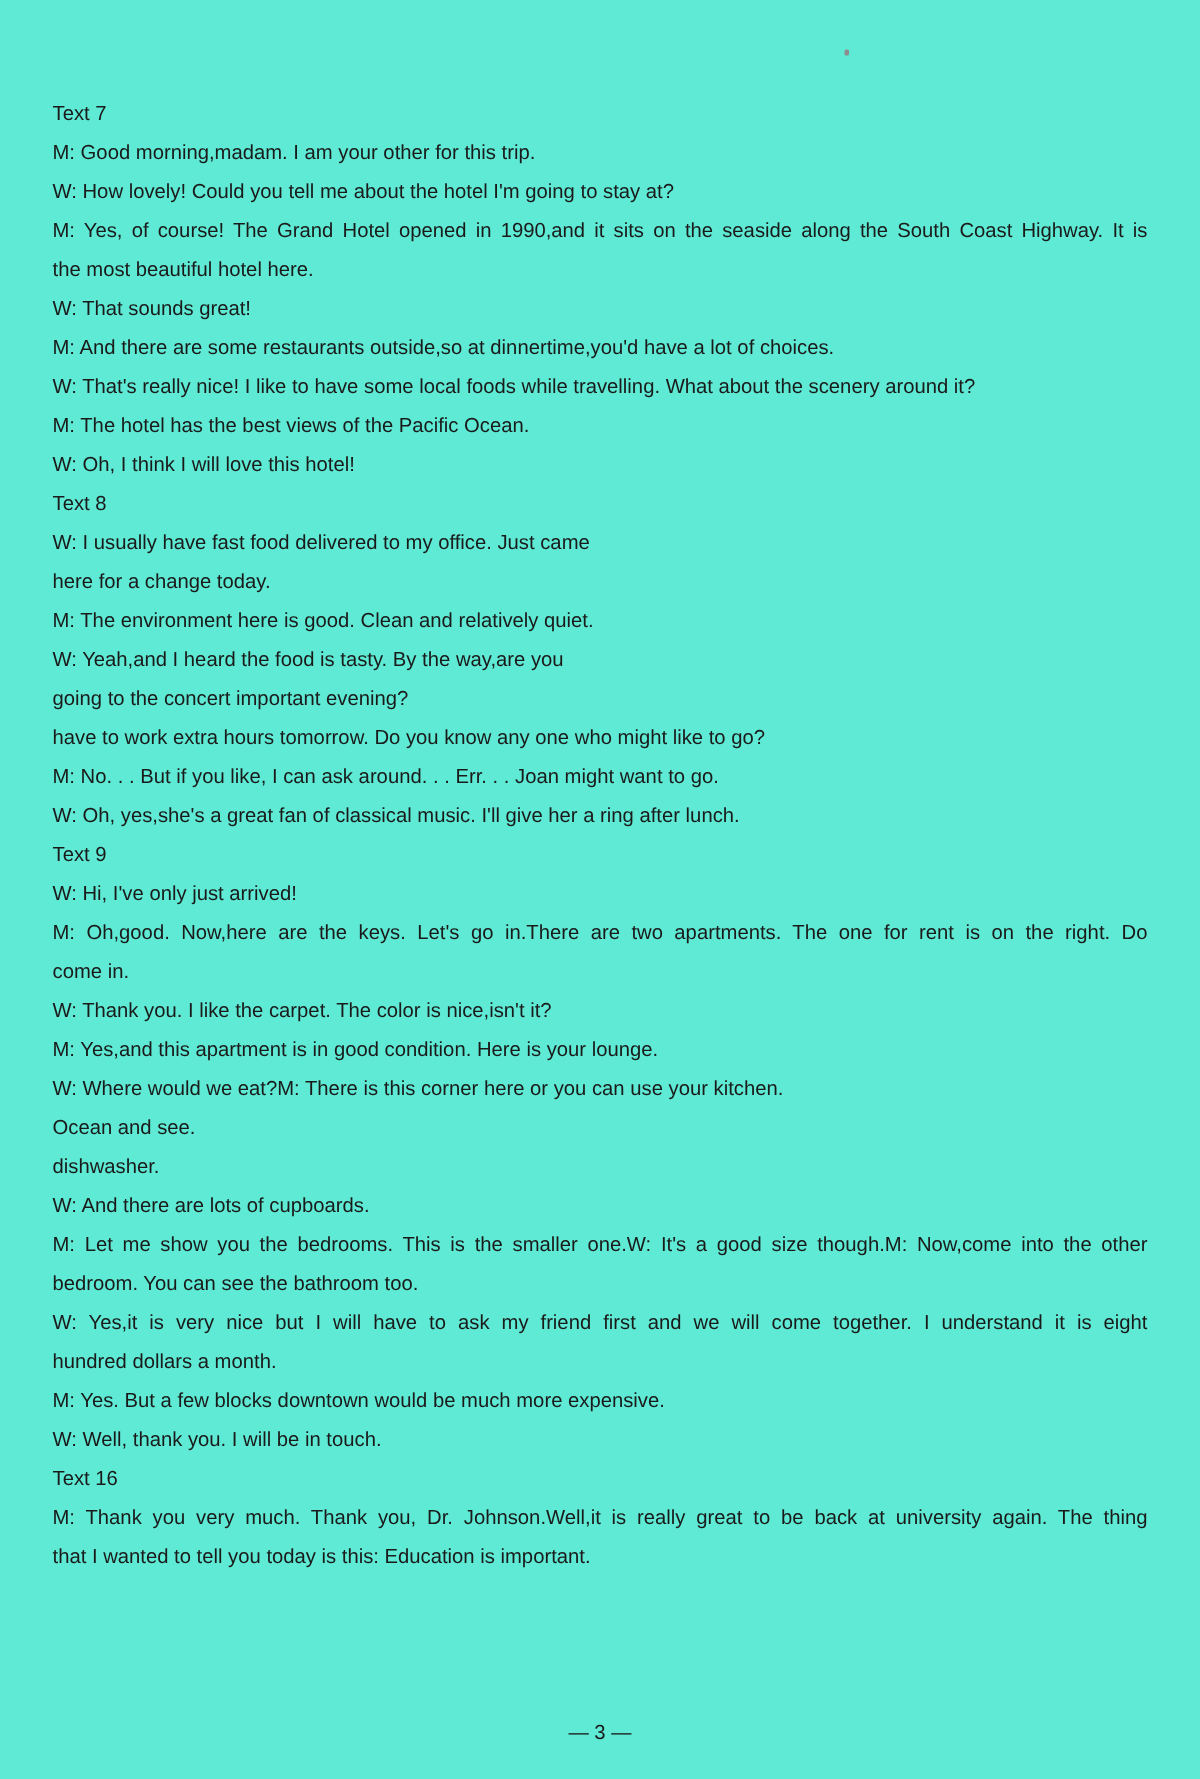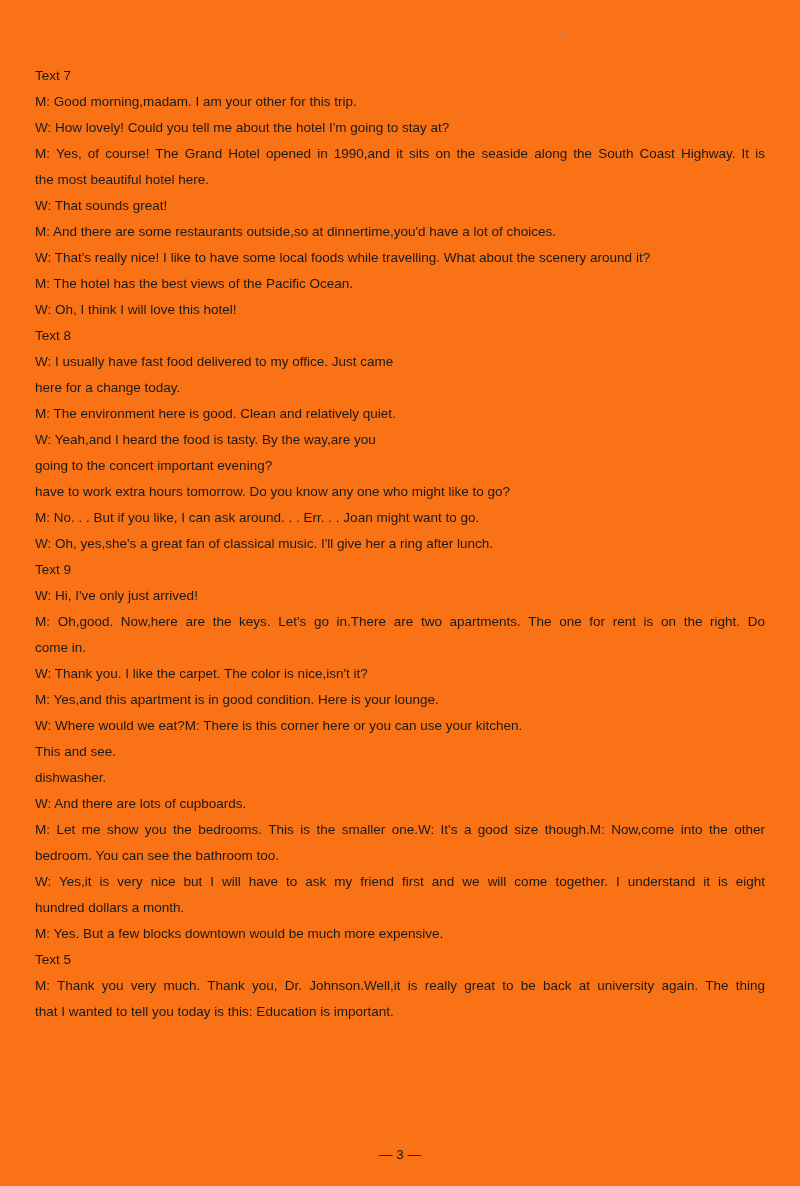--- a/index.html
+++ b/index.html
@@ -12,21 +12,21 @@
     height: 1186px;
     font-family: "Liberation Sans", sans-serif;
     color: #1a1a1a;
     position: relative;
     overflow: hidden;
   }
   .page {
     position: relative;
     width: 800px;
     height: 1186px;
-    background: #f97316;
+    background: #5eead4;
   }
   .speck {
     position: absolute;
     left: 563px;
     top: 33px;
     width: 3px;
     height: 4px;
     background: #8d8d8d;
     border-radius: 1px;
   }
@@ -86,26 +86,27 @@
       <div class="line">have to work extra hours tomorrow. Do you know any one who might like to go?</div>
       <div class="line">M: No. . . But if you like, I can ask around. . . Err. . . Joan might want to go.</div>
       <div class="line">W: Oh, yes,she's a great fan of classical music. I'll give her a ring after lunch.</div>
       <div class="line">Text 9</div>
       <div class="line">W: Hi, I've only just arrived!</div>
       <div class="line justify">M: Oh,good. Now,here are the keys. Let's go in.There are two apartments. The one for rent is on the right. Do</div>
       <div class="line">come in.</div>
       <div class="line">W: Thank you. I like the carpet. The color is nice,isn't it?</div>
       <div class="line">M: Yes,and this apartment is in good condition. Here is your lounge.</div>
       <div class="line">W: Where would we eat?M: There is this corner here or you can use your kitchen.</div>
-      <div class="line">This and see.</div>
+      <div class="line">Ocean and see.</div>
       <div class="line">dishwasher.</div>
       <div class="line">W: And there are lots of cupboards.</div>
       <div class="line justify">M: Let me show you the bedrooms. This is the smaller one.W: It's a good size though.M: Now,come into the other</div>
       <div class="line">bedroom. You can see the bathroom too.</div>
       <div class="line justify">W: Yes,it is very nice but I will have to ask my friend first and we will come together. I understand it is eight</div>
       <div class="line">hundred dollars a month.</div>
       <div class="line">M: Yes. But a few blocks downtown would be much more expensive.</div>
-      <div class="line">Text 5</div>
+      <div class="line">W: Well, thank you. I will be in touch.</div>
+      <div class="line">Text 16</div>
       <div class="line justify">M: Thank you very much. Thank you, Dr. Johnson.Well,it is really great to be back at university again. The thing</div>
       <div class="line">that I wanted to tell you today is this: Education is important.</div>
     </div>
   <div class="footer">— 3 —</div>
 </div>
 
 </body></html>

